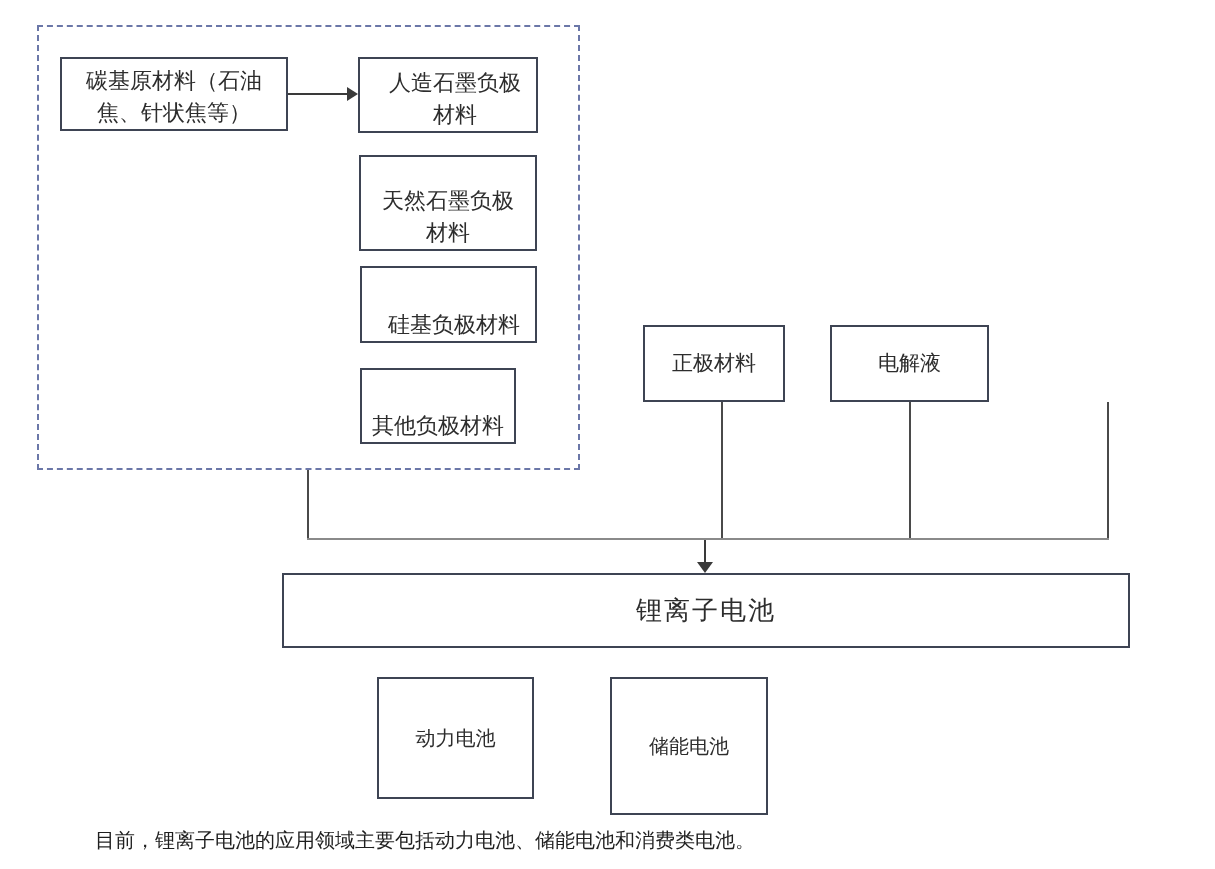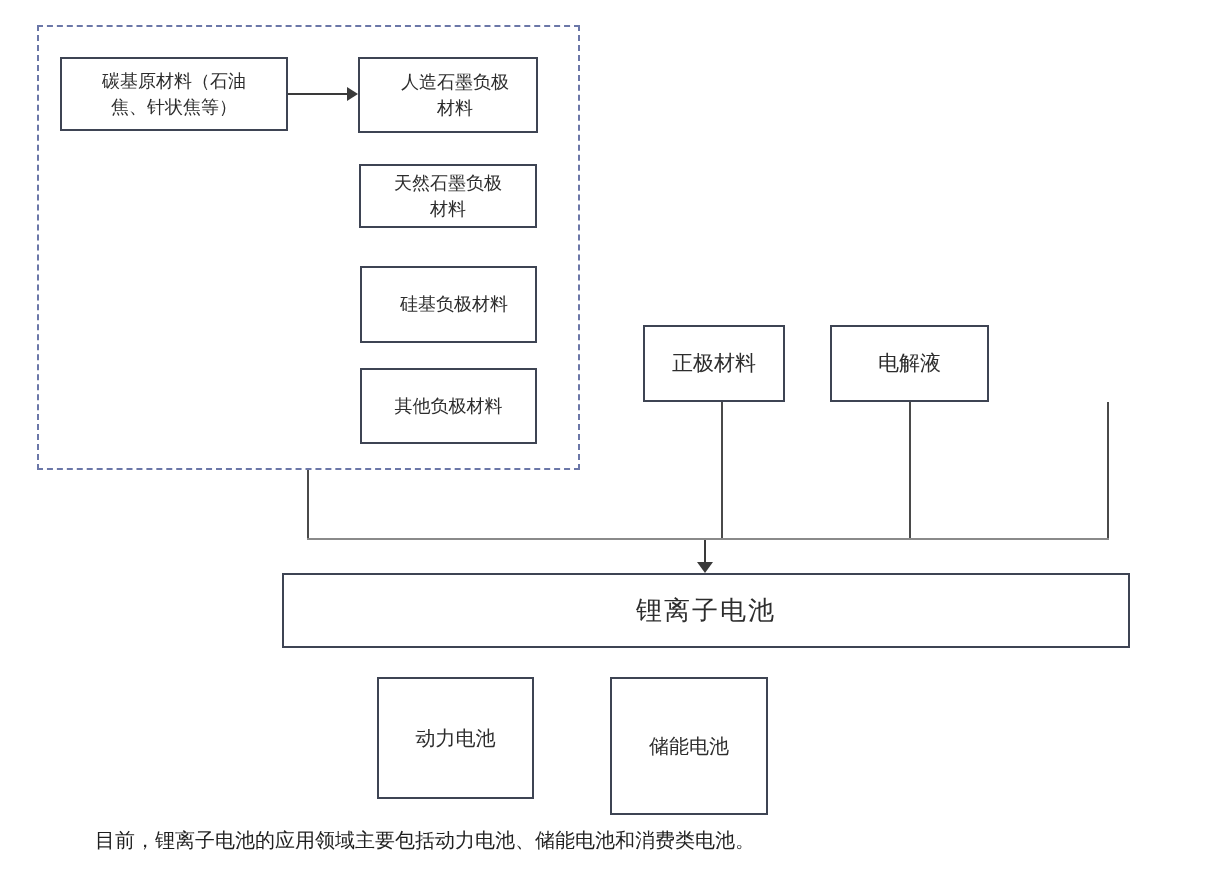--- a/index.html
+++ b/index.html
@@ -31,31 +31,31 @@
   .dashed-group {
     position: absolute;
     box-sizing: border-box;
     border: 2px dashed #6b77a8;
     left: 37px; top: 25px; width: 543px; height: 445px;
     background: transparent;
   }
   .hline, .vline {
     position: absolute;
   }
-  .lbl-22 { font-size: 18px; }
+  .lbl-22 { font-size: 22px; align-items: flex-end; }
   .lbl-21 { font-size: 21px; }
   .lbl-20 { font-size: 20px; }
   .lbl-26 { font-size: 26px; letter-spacing: 2px; }
 
   
   #box-raw        { left: 60px;  top: 57px;  width: 228px; height: 74px; }
   #box-artificial { left: 358px; top: 57px;  width: 180px; height: 76px; padding-left: 14px; }
-  #box-natural    { left: 359px; top: 164px; width: 178px; height: 64px; }
+  #box-natural    { left: 359px; top: 155px; width: 178px; height: 96px; }
   #box-silicon    { left: 360px; top: 266px; width: 177px; height: 77px; padding-left: 11px; }
-  #box-other      { left: 360px; top: 368px; width: 177px; height: 76px; }
+  #box-other      { left: 360px; top: 368px; width: 156px; height: 76px; }
 
   
   #box-cathode     { left: 643px;  top: 325px; width: 142px; height: 77px; }
   #box-electrolyte { left: 830px;  top: 325px; width: 159px; height: 77px; }
   #box-separator   { left: 1030px; top: 325px; width: 157px; height: 77px; }
 
   
   #box-battery { left: 282px; top: 573px; width: 848px; height: 75px; font-family: Liberation Serif, serif; }
 
   

